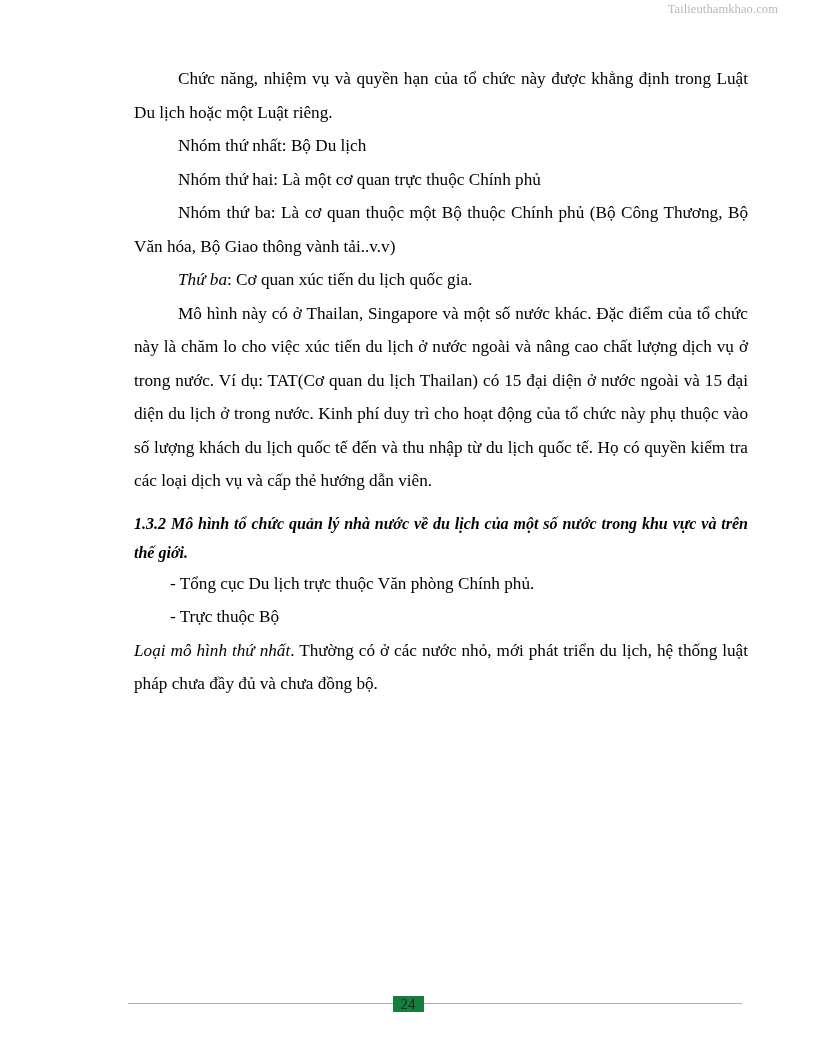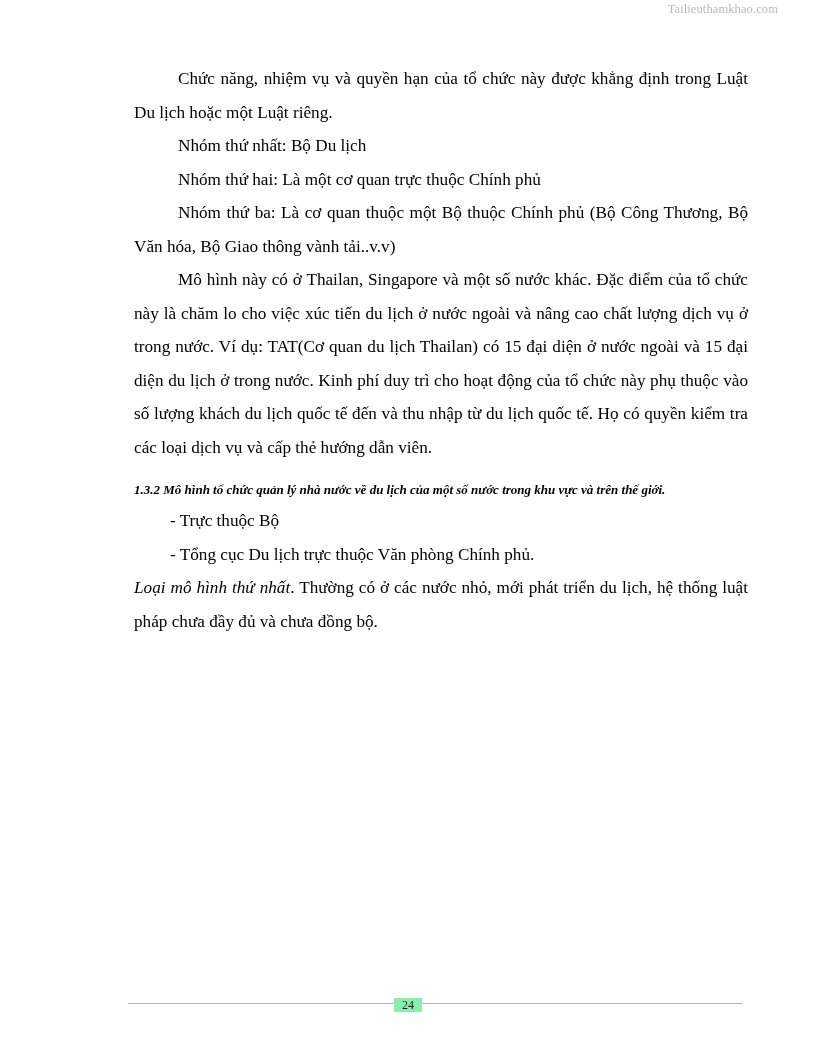--- a/index.html
+++ b/index.html
@@ -52,21 +52,21 @@
     text-indent: 0;
   }
   p.small-indent {
     text-indent: 36px;
   }
   .it {
     font-style: italic;
   }
   .heading {
     margin: 0;
-    font-size: 13px;
+    font-size: 16px;
     line-height: 29px;
     font-weight: bold;
     font-style: italic;
     text-align: justify;
     text-indent: 0;
   }
   .gap-small { height: 11px; }
   .footer-rule {
     position: absolute;
     left: 128px;
@@ -75,23 +75,23 @@
     border-top: 1px solid #b0b0b0;
   }
   .pnum-wrap {
     position: absolute;
     top: 995px;
     left: 0;
     width: 816px;
     text-align: center;
   }
   .pnum-wrap span {
-    background: #86efac;
+    background: #15803d;
     padding: 0 8px;
-    font-size: 12px;
+    font-size: 15px;
     color: #222;
   }
 </style>
 </head>
 <body>
 
 <div class="page">
 
   <div class="watermark">Tailieuthamkhao.com</div>
 
@@ -99,32 +99,33 @@
 
     <p class="indent">Chức năng, nhiệm vụ và quyền hạn của tổ chức này được khẳng định trong Luật Du lịch hoặc một Luật riêng.</p>
 
 
     <p class="indent">Nhóm thứ nhất: Bộ Du lịch</p>
 
     <p class="indent">Nhóm thứ hai: Là một cơ quan trực thuộc Chính phủ</p>
 
     <p class="indent">Nhóm thứ ba: Là cơ quan thuộc một Bộ thuộc Chính phủ (Bộ Công Thương, Bộ Văn hóa, Bộ Giao thông vành tải..v.v)</p>
 
+    <p class="indent"><span class="it">Thứ ba</span><span>: Cơ quan xúc tiến du lịch quốc gia.</span></p>
 
     <p class="indent">Mô hình này có ở Thailan, Singapore và một số nước khác. Đặc điểm của tổ chức này là chăm lo cho việc xúc tiến du lịch ở nước ngoài và nâng cao chất lượng dịch vụ ở trong nước. Ví dụ: TAT(Cơ quan du lịch Thailan) có 15 đại diện ở nước ngoài và 15 đại diện du lịch ở trong nước. Kinh phí duy trì cho hoạt động của tổ chức này phụ thuộc vào số lượng khách du lịch quốc tế đến và thu nhập từ du lịch quốc tế. Họ có quyền kiểm tra các loại dịch vụ và cấp thẻ hướng dẫn viên.</p>
 
     <div class="gap-small"></div>
 
     <p class="heading">1.3.2 Mô hình tổ chức quản lý nhà nước về du lịch của một số nước trong khu vực và trên thế giới.</p>
 
 
 
+    <p class="small-indent">- Tổng cục Du lịch trực thuộc Văn phòng Chính phủ.</p>
+
     <p class="small-indent">- Trực thuộc Bộ</p>
-
-    <p class="small-indent">- Tổng cục Du lịch trực thuộc Văn phòng Chính phủ.</p>
 
     <p class="noindent"><span class="it">Loại mô hình thứ nhất</span><span>. Thường có ở các nước nhỏ, mới phát triển du lịch, hệ thống luật pháp chưa đầy đủ và chưa đồng bộ.</span></p>
 
 
   </div>
 
   <div class="footer-rule"></div>
   <div class="pnum-wrap"><span>24</span></div>
 
 </div>

